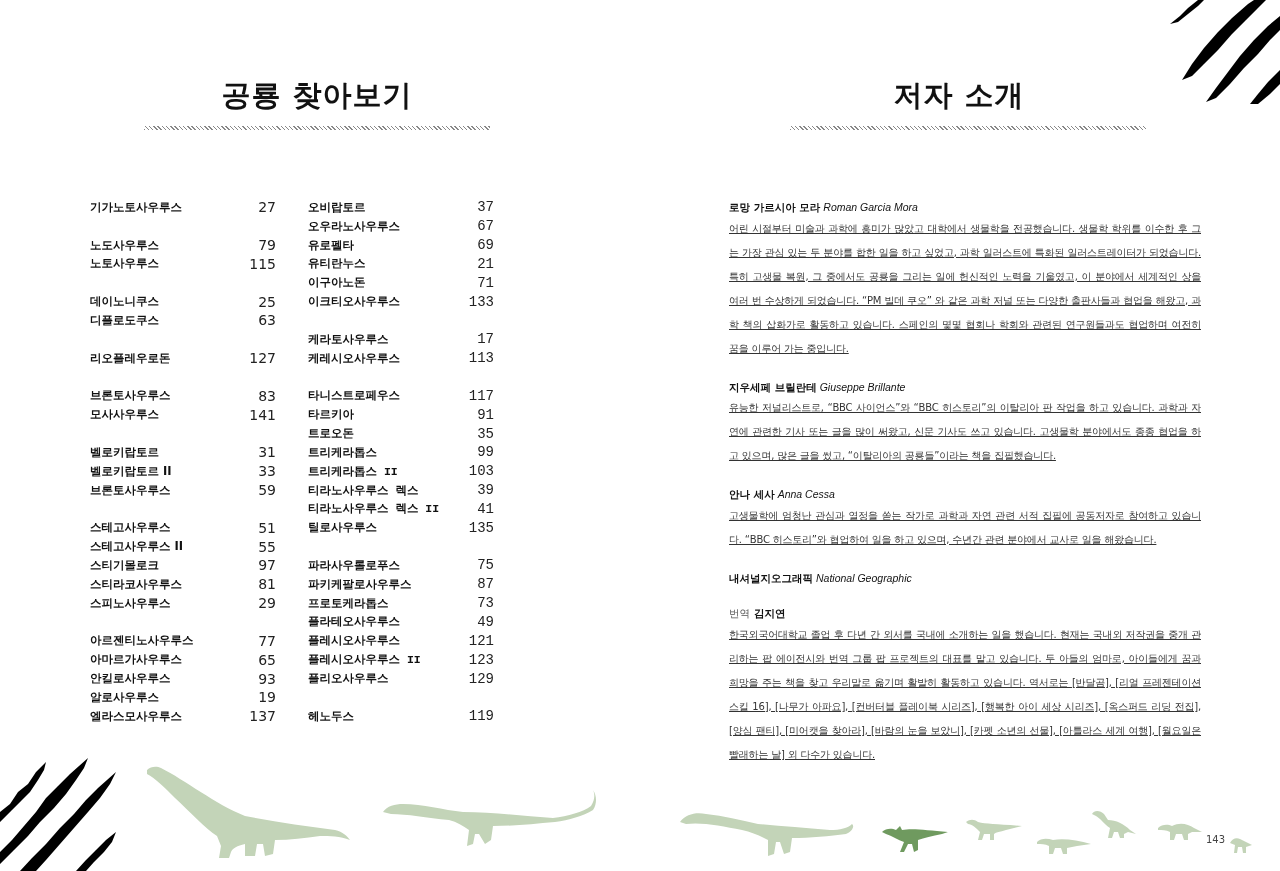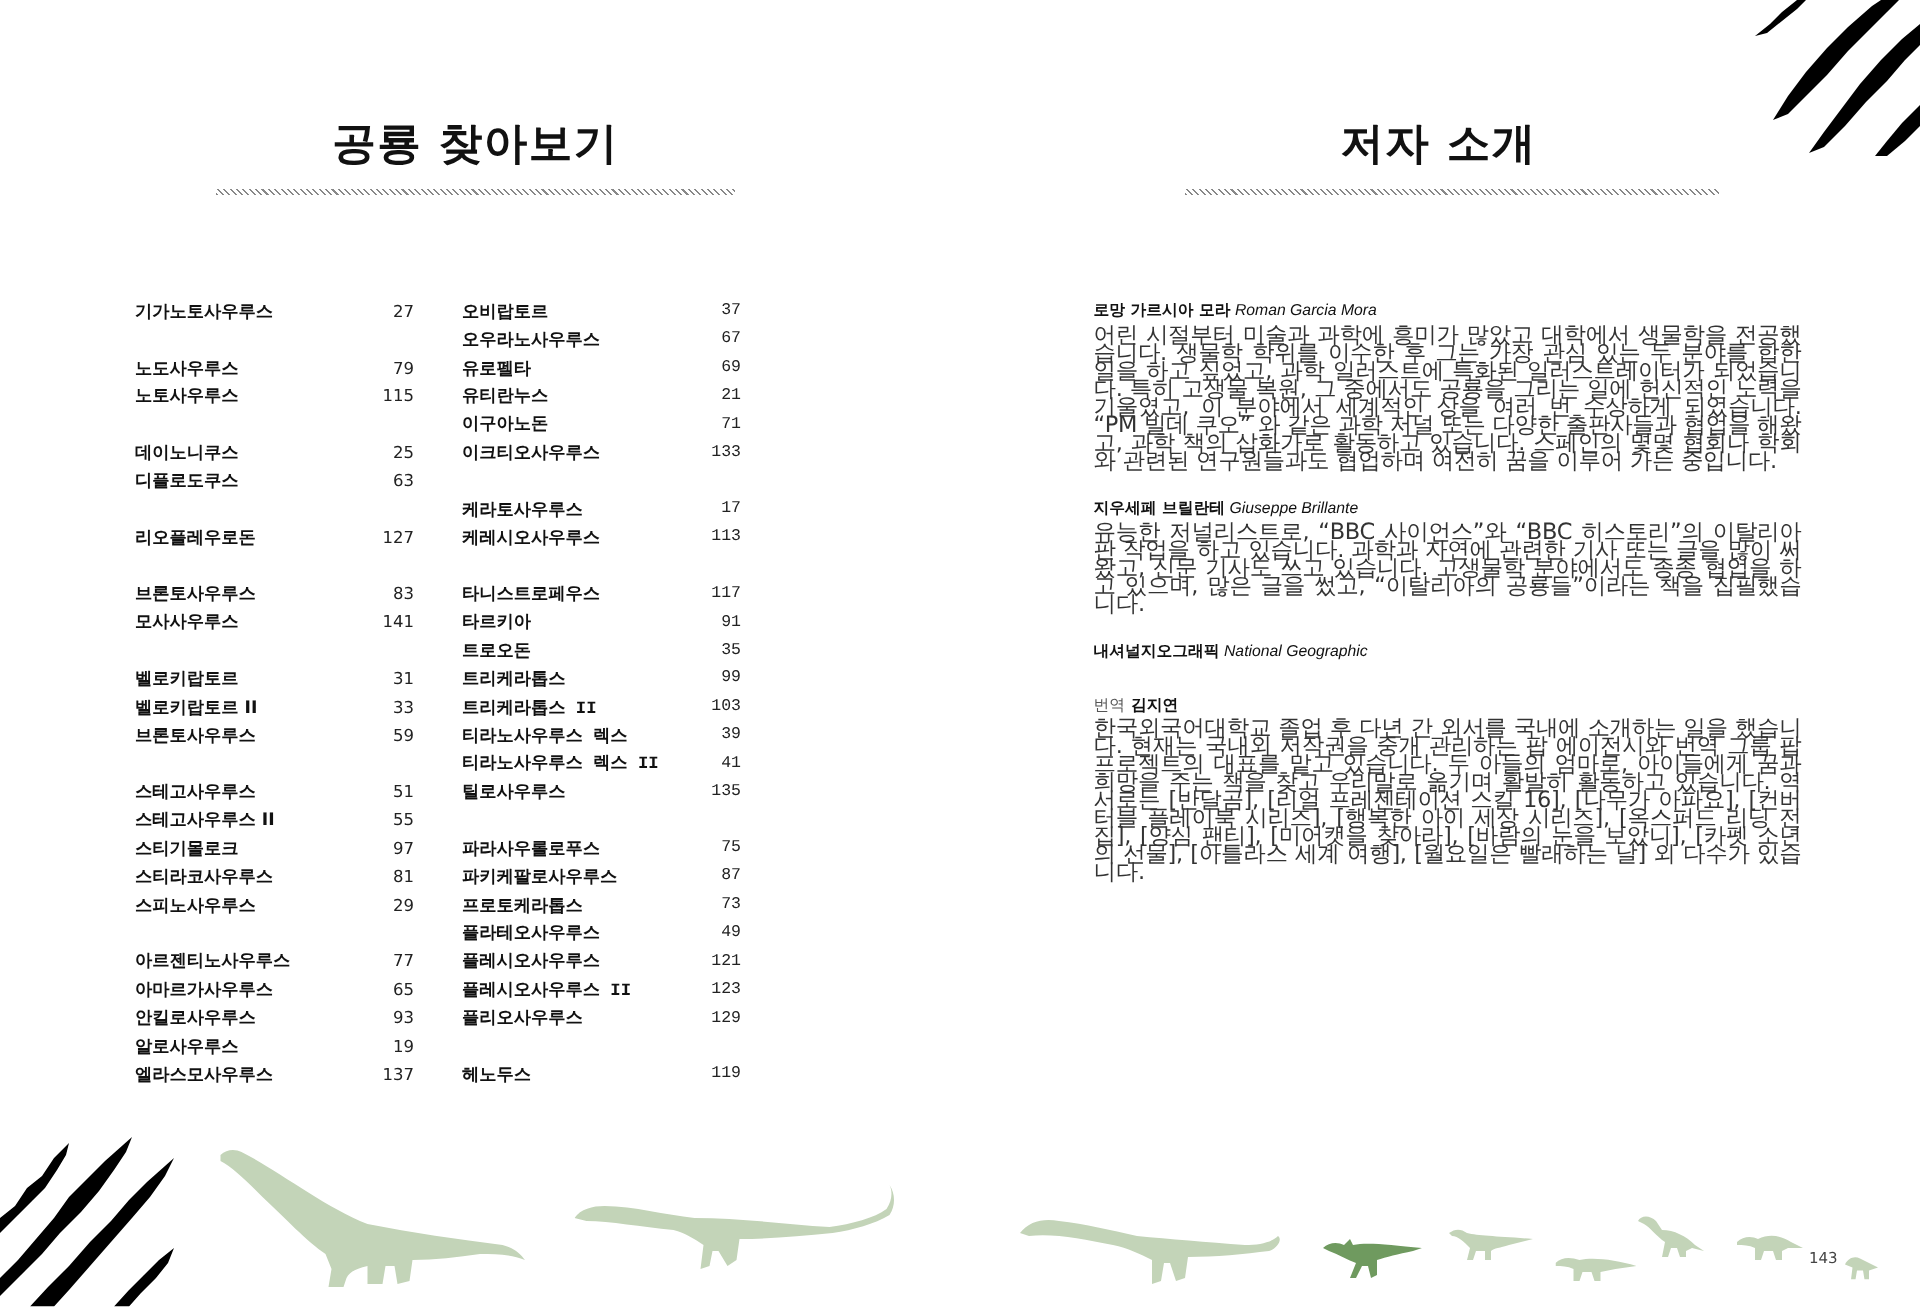--- a/index.html
+++ b/index.html
@@ -27,32 +27,32 @@
   .page-right .rule { left: 150px; width: 356px; }
 
   
   .index-col { position: absolute; top: 198px; }
   .index-col.c1 { left: 90px; width: 186px; }
   .index-col.c2 { left: 308px; width: 186px; font-family: Liberation Mono, monospace; }
   .idx-row {
     display: flex; justify-content: space-between; align-items: center;
     height: 18.85px; font-size: 11.5px; font-weight: bold; color: #111;
   }
-  .idx-row .num { font-weight: normal; font-size: 11px; width: 30px; text-align: right; color: #222; }
+  .idx-row .num { font-weight: normal; font-size: 14px; width: 30px; text-align: right; color: #222; }
   .idx-gap { height: 18.85px; }
 
   
   .authors { position: absolute; left: 89px; top: 198px; width: 472px; }
   .author { margin-bottom: 17px; }
   .author-name { font-size: 10.5px; font-weight: bold; line-height: 18.5px; color: #111; }
   .author-name .en { font-weight: normal; font-style: italic; font-family: "Liberation Sans", sans-serif; margin-left: 3px; }
   .author-name .role { font-weight: normal; color: #555; margin-right: 4px; text-align: center; }
   .author-bio {
-    font-size: 15px; line-height: 12px; color: #333; text-align: justify;
-    text-align-last: left; letter-spacing: -0.2px;
+    font-size: 10px; line-height: 24px; color: #333; text-align: justify;
+    text-align-last: left; letter-spacing: -0.2px; text-decoration: underline;
   }
 
   .page-number { position: absolute; left: 566px; top: 834px; font-size: 10px; color: #444; }
 
   .deco { position: absolute; }
 </style>
 </head>
 <body>
 
 <div class="page page-left">
@@ -278,20 +278,24 @@
   <div class="authors" id="authors">
       <div class="author">
         <div class="author-name"><span>로망 가르시아 모라</span><span class="en">Roman Garcia Mora</span></div>
         <div class="author-bio">어린 시절부터 미술과 과학에 흥미가 많았고 대학에서 생물학을 전공했습니다. 생물학 학위를 이수한 후 그는 가장 관심 있는 두 분야를 합한 일을 하고 싶었고, 과학 일러스트에 특화된 일러스트레이터가 되었습니다. 특히 고생물 복원, 그 중에서도 공룡을 그리는 일에 헌신적인 노력을 기울였고, 이 분야에서 세계적인 상을 여러 번 수상하게 되었습니다. “PM 빌데 쿠오” 와 같은 과학 저널 또는 다양한 출판사들과 협업을 해왔고, 과학 책의 삽화가로 활동하고 있습니다. 스페인의 몇몇 협회나 학회와 관련된 연구원들과도 협업하며 여전히 꿈을 이루어 가는 중입니다.</div>
       </div>
       <div class="author">
         <div class="author-name"><span>지우세페 브릴란테</span><span class="en">Giuseppe Brillante</span></div>
         <div class="author-bio">유능한 저널리스트로, “BBC 사이언스”와 “BBC 히스토리”의 이탈리아 판 작업을 하고 있습니다. 과학과 자연에 관련한 기사 또는 글을 많이 써왔고, 신문 기사도 쓰고 있습니다. 고생물학 분야에서도 종종 협업을 하고 있으며, 많은 글을 썼고, “이탈리아의 공룡들”이라는 책을 집필했습니다.</div>
       </div>
       <div class="author">
+        <div class="author-name"><span>안나 세사</span><span class="en">Anna Cessa</span></div>
+        <div class="author-bio">고생물학에 엄청난 관심과 열정을 쏟는 작가로 과학과 자연 관련 서적 집필에 공동저자로 참여하고 있습니다. “BBC 히스토리”와 협업하여 일을 하고 있으며, 수년간 관련 분야에서 교사로 일을 해왔습니다.</div>
+      </div>
+      <div class="author">
         <div class="author-name"><span>내셔널지오그래픽</span><span class="en">National Geographic</span></div>
       </div>
       <div class="author">
         <div class="author-name"><span class="role">번역</span><span>김지연</span></div>
         <div class="author-bio">한국외국어대학교 졸업 후 다년 간 외서를 국내에 소개하는 일을 했습니다. 현재는 국내외 저작권을 중개 관리하는 팝 에이전시와 번역 그룹 팝 프로젝트의 대표를 맡고 있습니다. 두 아들의 엄마로, 아이들에게 꿈과 희망을 주는 책을 찾고 우리말로 옮기며 활발히 활동하고 있습니다. 역서로는 [반달곰], [리얼 프레젠테이션 스킬 16], [나무가 아파요], [컨버터블 플레이북 시리즈], [행복한 아이 세상 시리즈], [옥스퍼드 리딩 전집], [양심 팬티], [미어캣을 찾아라], [바람의 눈을 보았니], [카펫 소년의 선물], [아틀라스 세계 여행], [월요일은 빨래하는 날] 외 다수가 있습니다.</div>
       </div>
     </div>
 
   <div class="page-number">143</div>
 

